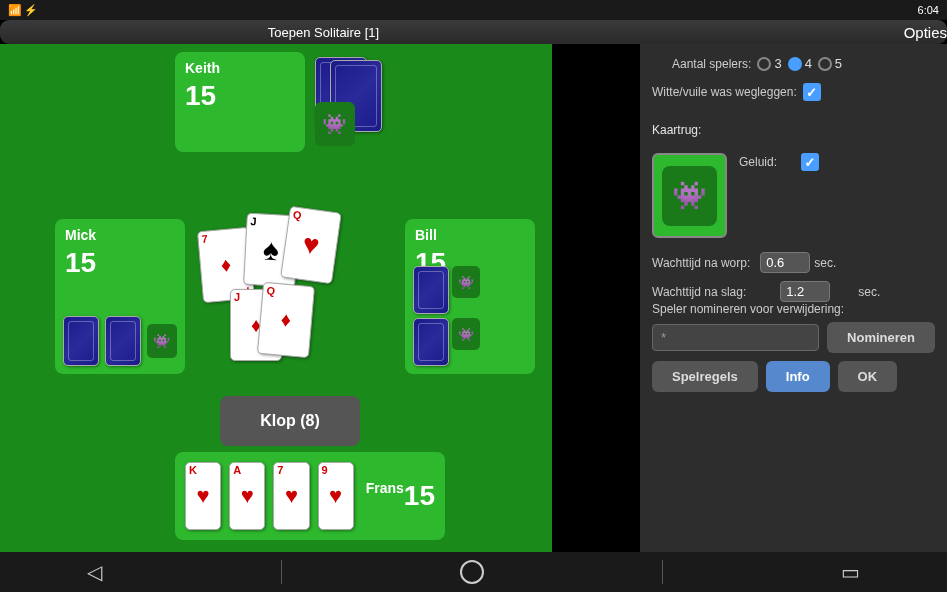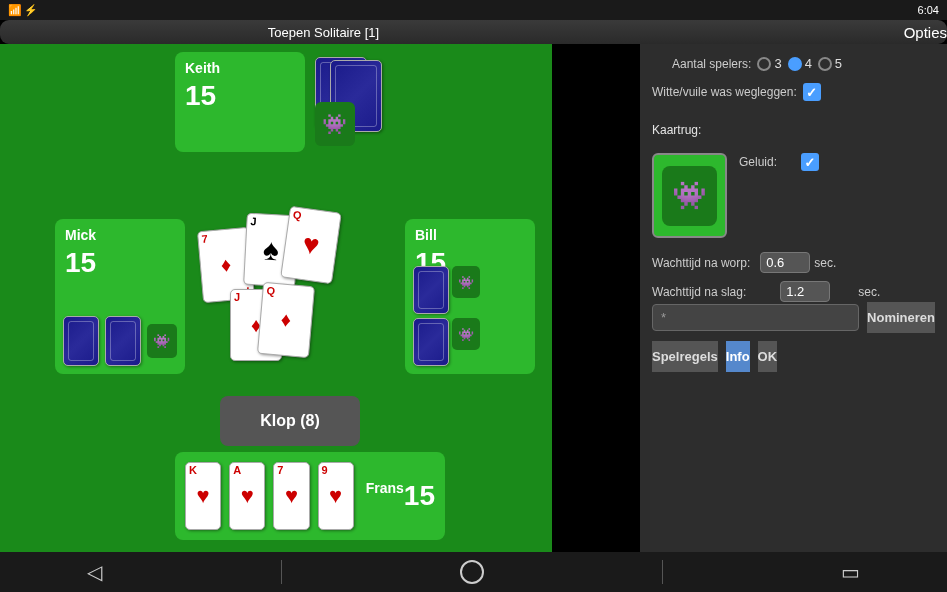--- a/index.html
+++ b/index.html
@@ -187,22 +187,22 @@
       background: #555;
       border: 1px solid #777;
       border-radius: 4px;
       color: #fff;
       font-size: 13px;
       padding: 2px 5px;
       width: 50px;
     }
     .options-btn {
       border: none;
-      border-radius: 0;
-      padding: 8px 0;
+      border-radius: 6px;
+      padding: 8px 20px;
       font-size: 13px;
       font-weight: bold;
       cursor: pointer;
     }
     .btn-gray {
       background: #555;
       color: #ddd;
     }
     .btn-row {
       display: flex;
@@ -438,20 +438,21 @@
     <span style="color:#ccc; font-size:12px; margin-left:4px;">sec.</span>
   </div>
 
   <div class="options-row" style="margin-bottom:0;gap:24px;">
     <span class="options-label">Wachttijd na slag:</span>
     <input type="text" class="number-input" value="1.2" style="margin-left: 4px;">
     <span style="color:#ccc; font-size:12px; margin-left:4px;">sec.</span>
   </div>
 
   <div style="margin-bottom:8px;">
+    <div style="color:#ccc; font-size:12px; margin-bottom:6px;">Speler nomineren voor verwijdering:</div>
     <div style="display:flex; gap:8px; align-items:center;">
       <div style="flex:1; background:#444; border:1px solid #666; border-radius:4px; padding:5px 8px; color:#999; font-size:13px;">*</div>
       <button class="options-btn btn-gray">Nomineren</button>
     </div>
   </div>
 
   <div class="btn-row">
     <button class="options-btn btn-gray">Spelregels</button>
     <button class="options-btn" style="background:#5588cc; color:#fff;">Info</button>
     <button class="options-btn btn-gray">OK</button>

